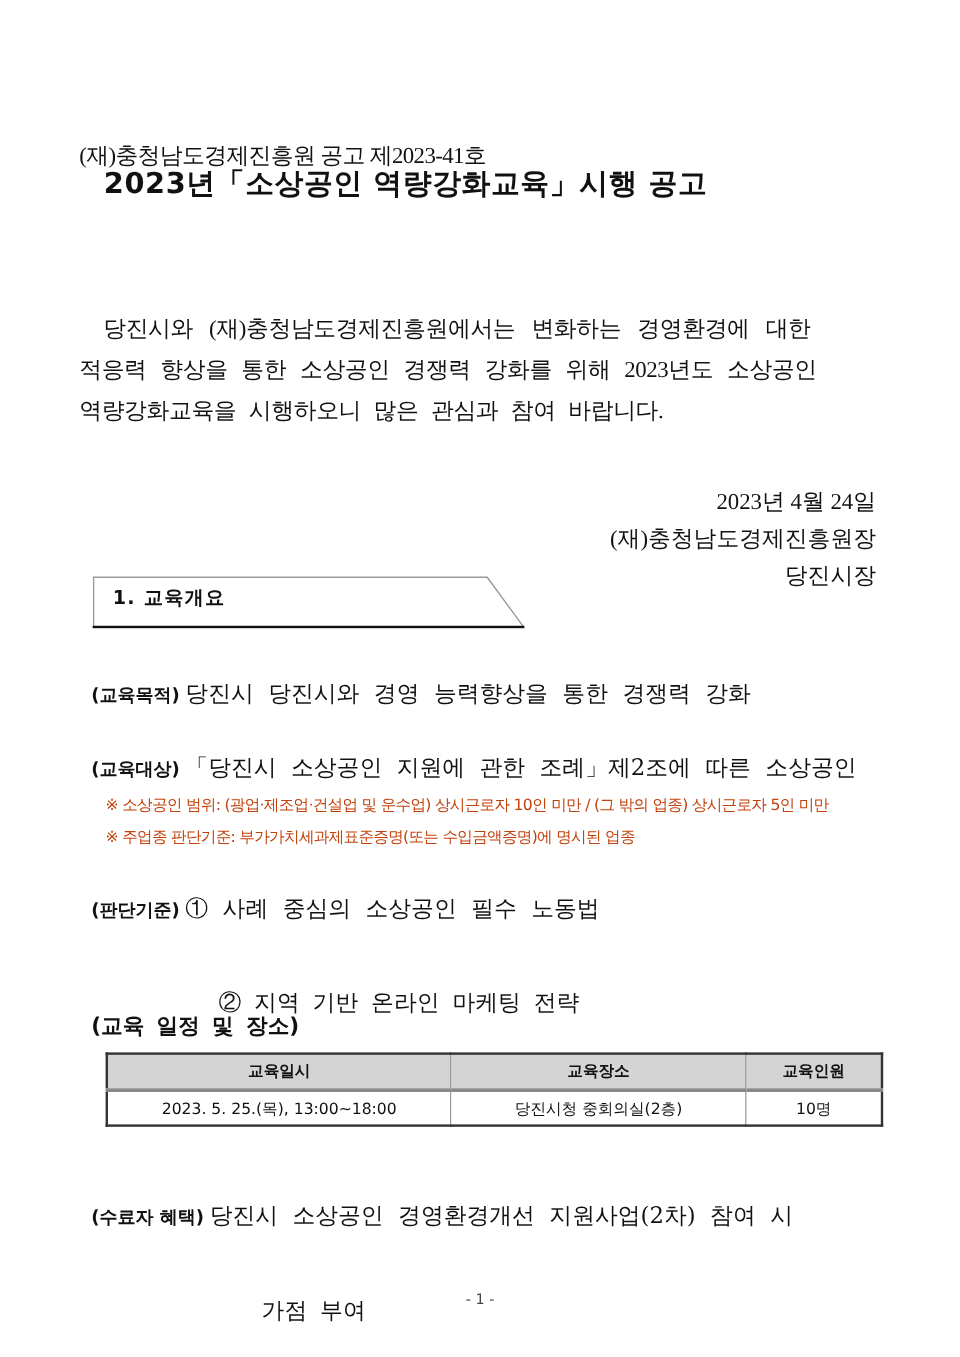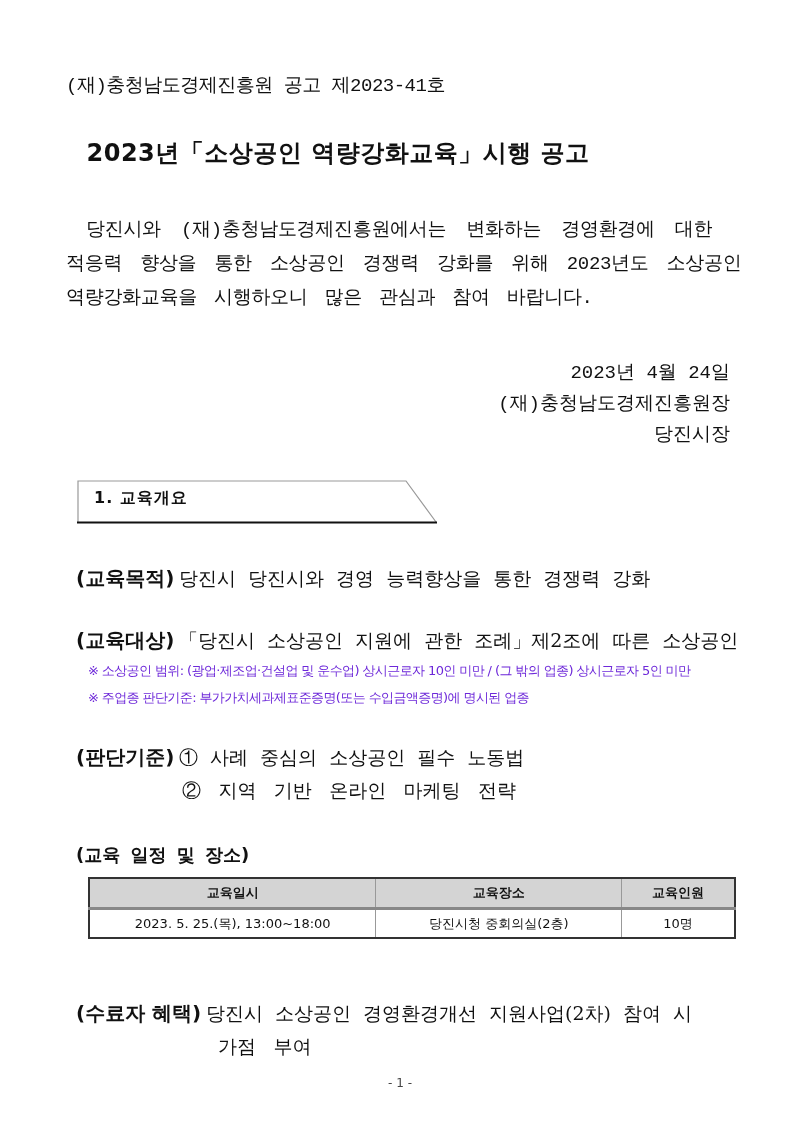--- a/index.html
+++ b/index.html
@@ -1,41 +1,41 @@
 <!DOCTYPE html>
 <html><head>
 <meta charset="utf-8">
 <style>
   html, body { margin: 0; padding: 0; background: #ffffff; }
   body { width: 800px; height: 1131px; position: relative; overflow: hidden; color: #111; }
-  .serif { font-family: Liberation Mono, monospace; }
+  .serif { font-family: Liberation Serif, serif; margin-top: 45px; }
   .sans { font-family: "DejaVu Sans", "Liberation Sans", sans-serif; }
 
   .notice-no { position: absolute; left: 66px; top: 72px; font-size: 19px; letter-spacing: -0.5px; }
   .doc-title { position: absolute; left: 0; width: 676px; top: 137px; text-align: center; font-size: 24px; font-weight: bold; letter-spacing: 0.5px; }
 
   .intro { position: absolute; left: 66px; top: 213px; width: 670px; font-size: 19px; line-height: 34px; text-align: justify; letter-spacing: -0.3px; }
   .intro .line { display: block; white-space: nowrap; }
   .intro .l1 { padding-left: 20px; word-spacing: 9px; }
   .intro .l2 { word-spacing: 7px; }
   .intro .l3 { word-spacing: 6px; }
 
   .sign { position: absolute; right: 70px; top: 358px; text-align: right; font-size: 19px; line-height: 31px; }
 
   .sec-head { position: absolute; left: 77px; top: 480px; width: 360px; height: 42px; }
   .sec-head svg { position: absolute; left: 0; top: 0; }
   .sec-head-label { position: absolute; left: 17px; top: 8px; font-size: 16px; font-weight: bold; letter-spacing: 1px; }
 
   .item { position: absolute; left: 76px; font-size: 19px; white-space: nowrap; }
-  .item .lab { font-family: "DejaVu Sans", "Liberation Sans", sans-serif; font-weight: bold; font-size: 20px; }
+  .item .lab { font-family: "DejaVu Sans", "Liberation Sans", sans-serif; font-weight: bold; font-size: 15px; }
   .item .val { font-family: "DejaVu Serif", "Liberation Serif", serif; word-spacing: 6px; }
 
   .purpose { top: 565px; }
   .target { top: 627px; }
-  .note { position: absolute; left: 88px; color: #6d28d9; font-size: 13px; font-family: "DejaVu Sans", "Liberation Sans", sans-serif; white-space: nowrap; letter-spacing: -0.6px; }
+  .note { position: absolute; left: 88px; color: #c2410c; font-size: 13px; font-family: "DejaVu Sans", "Liberation Sans", sans-serif; white-space: nowrap; letter-spacing: -0.6px; }
   .note1 { top: 662px; }
   .note2 { top: 689px; }
 
   .content { top: 744px; }
   .content2 { position: absolute; left: 182px; top: 778px; font-size: 19px; white-space: nowrap; word-spacing: 6px; }
 
   .schedule-head { position: absolute; left: 76px; top: 843px; font-size: 18px; font-weight: bold; word-spacing: 4px; }
 
   table.sched { position: absolute; left: 88px; top: 877px; width: 648px; border-collapse: collapse; border: 2px solid #333; font-family: "DejaVu Sans", "Liberation Sans", sans-serif; font-size: 13px; }
   table.sched th { background: #d4d4d4; font-weight: bold; height: 26px; border-bottom: 3px solid #888; border-right: 1px solid #999; }

